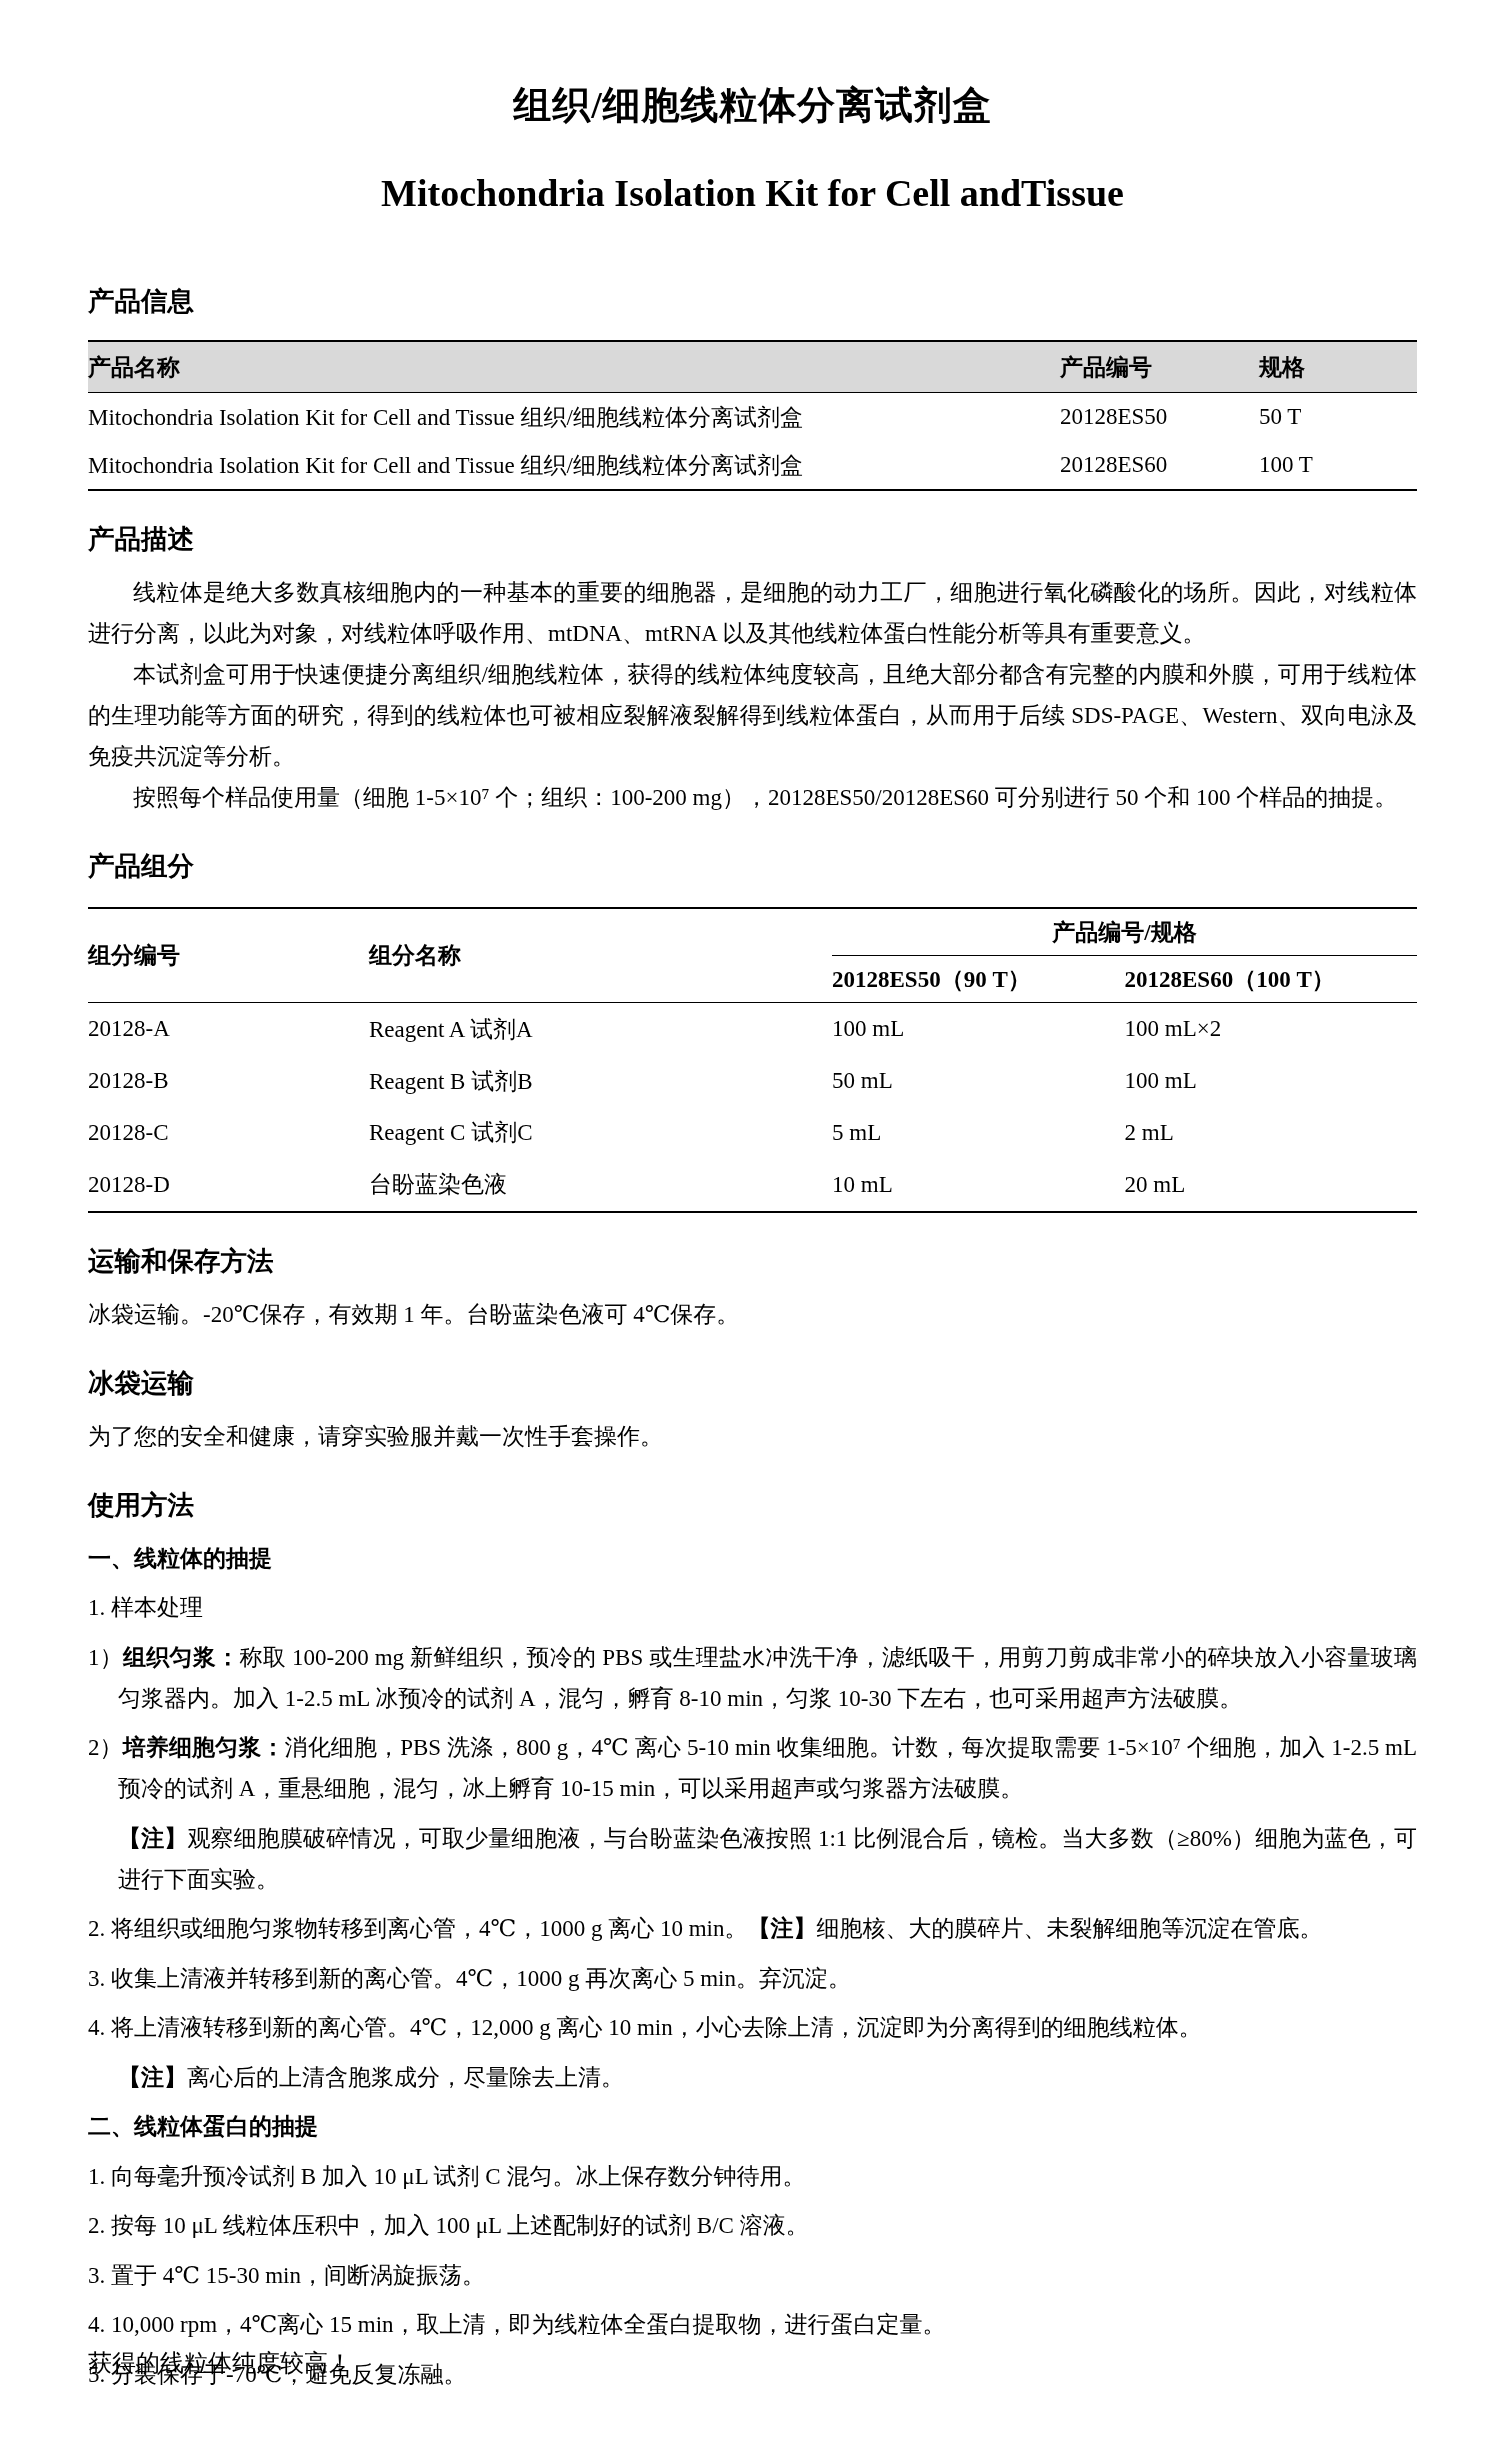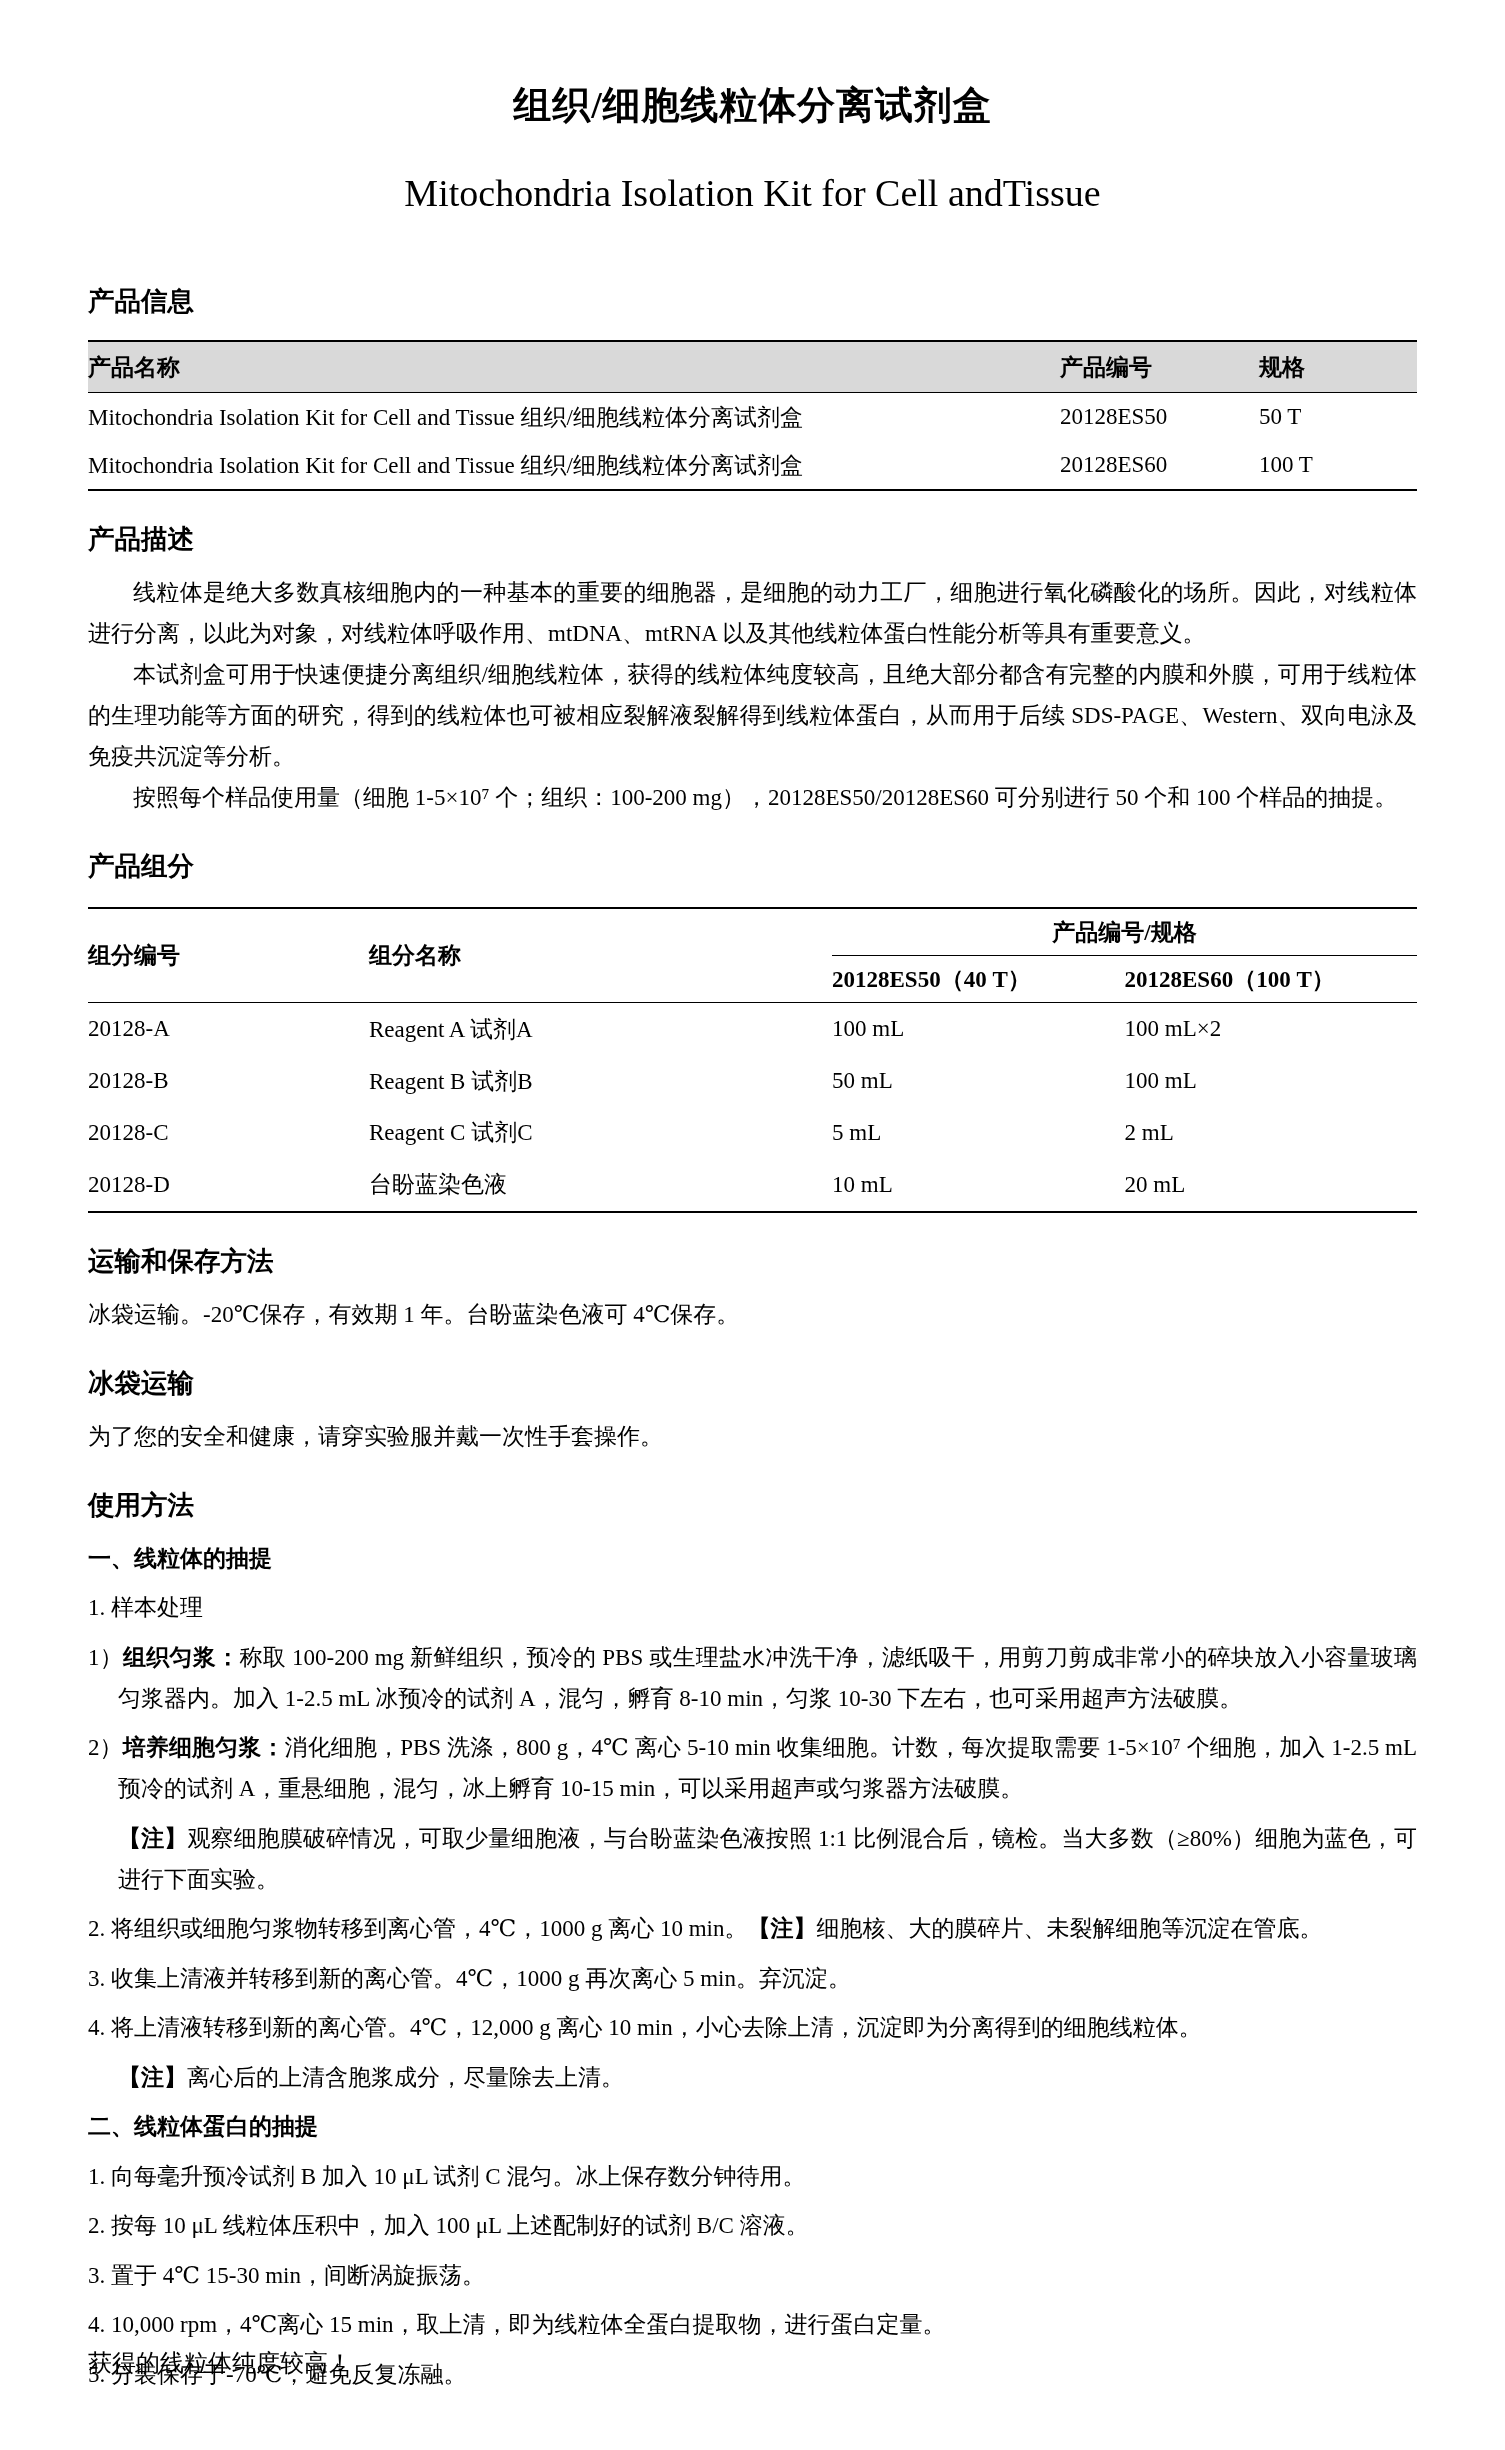--- a/index.html
+++ b/index.html
@@ -12,21 +12,21 @@
   }
   .content { padding:0 88px; }
 
   .title-zh {
     margin:0; padding-top:80px;
     text-align:center;
     font-size:38px; font-weight:700; letter-spacing:0.9px;
   }
   .title-en {
     margin:40px 0 0; text-align:center;
-    font-size:38px; font-weight:400;
+    font-size:38px; font-weight:700;
   }
 
   .sec-h { font-size:26.5px; font-weight:700; margin:0; }
   .sec-h.first { margin-top:68px; }
   .sec-h.gap { margin-top:30px; }
 
   table { border-collapse:collapse; width:100%; font-size:23px; table-layout:fixed; }
 
   
   .t1 { margin-top:21px; border-top:2.8px solid #000; border-bottom:2.8px solid #000; }
@@ -102,21 +102,21 @@
     <h2 class="sec-h gap">产品组分</h2>
 
     <table class="t2">
       <thead>
         <tr>
           <th class="c1 hdr-bottom" rowspan="2">组分编号</th>
           <th class="c2 hdr-bottom" rowspan="2">组分名称</th>
           <th class="span-hdr" colspan="2">产品编号/规格</th>
         </tr>
         <tr>
-          <th class="c3 hdr-bottom">20128ES50（40 T）</th>
+          <th class="c3 hdr-bottom">20128ES50（90 T）</th>
           <th class="c4 hdr-bottom">20128ES60（100 T）</th>
         </tr>
       </thead>
       <tbody>
         <tr>
           <td>20128-A</td>
           <td>Reagent A 试剂A</td>
           <td>100 mL</td>
           <td>100 mL×2</td>
         </tr>

